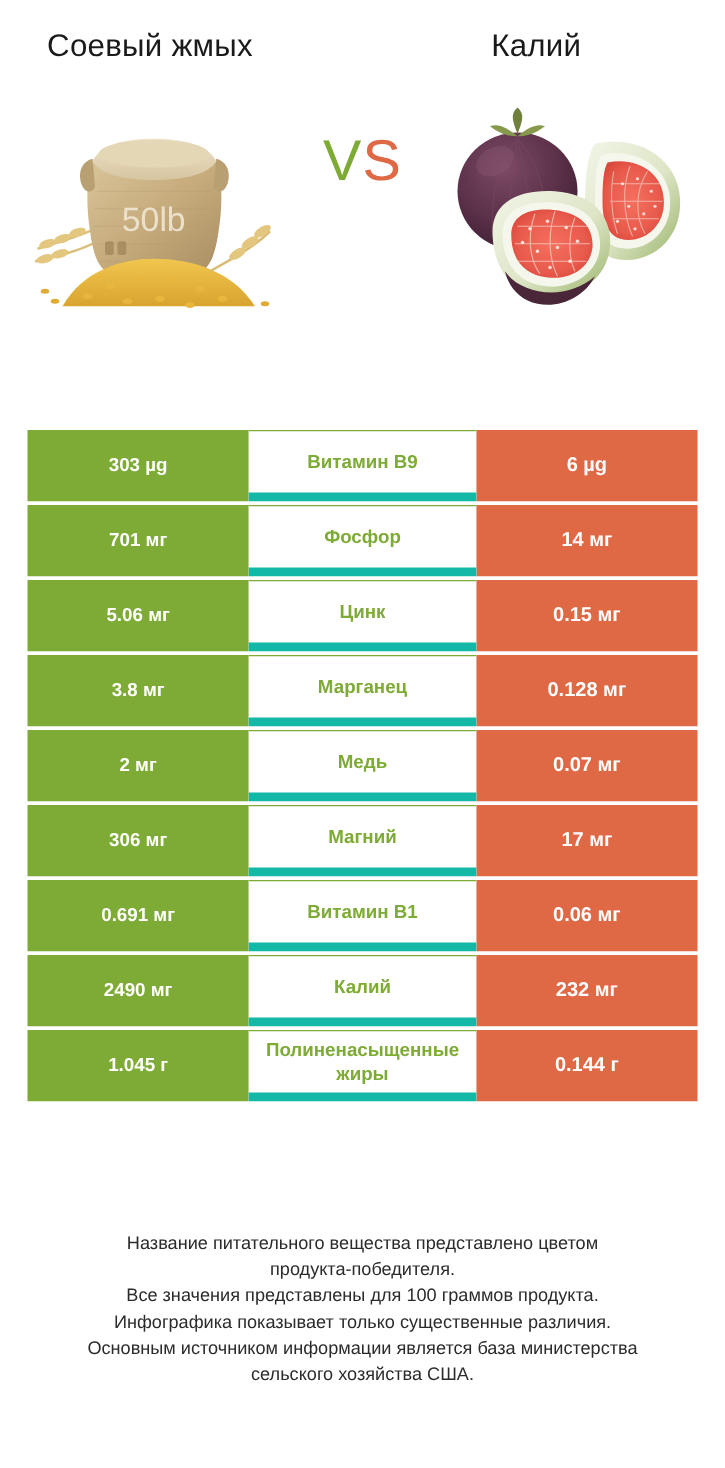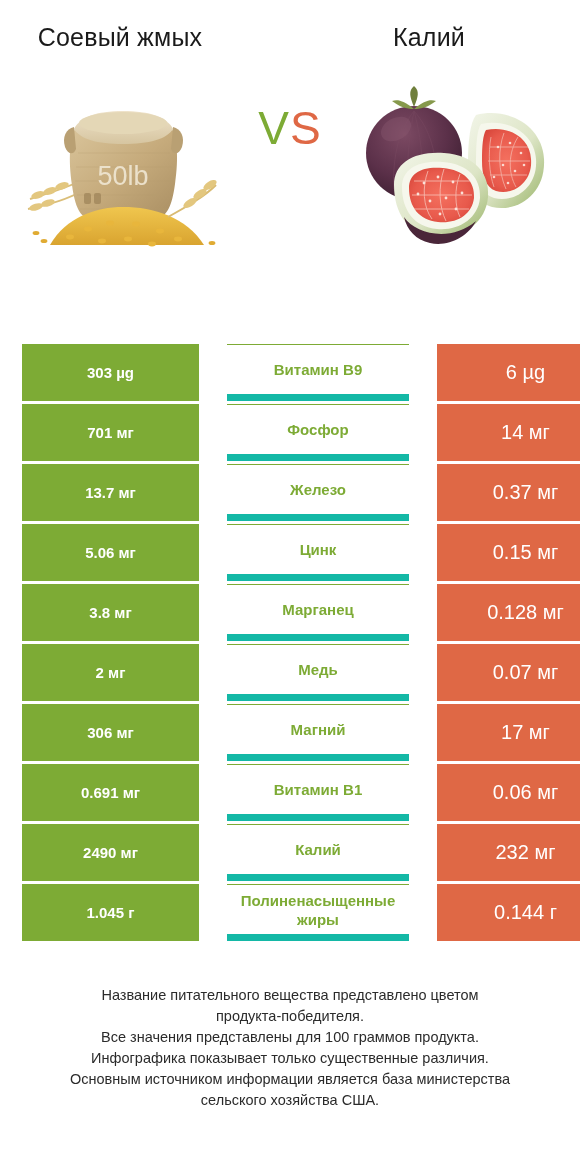--- a/index.html
+++ b/index.html
@@ -73,21 +73,20 @@
     position: absolute;
     left: 22px;
     top: 344px;
     width: 536px;
   }
   .row {
     display: flex;
     height: 57px;
     margin-bottom: 3px;
     position: relative;
-    gap: 28px;
   }
   .row:last-child { margin-bottom: 0; }
 
   .cell {
     display: flex;
     align-items: center;
     justify-content: center;
     text-align: center;
     box-sizing: border-box;
   }
@@ -114,22 +113,22 @@
     overflow: visible;
   }
   .cell-mid.wrap {
     white-space: normal;
     overflow: hidden;
   }
   .cell-right {
     flex: 0 0 177px;
     background: #DF6845;
     color: #ffffff;
-    font-size: 20px;
-    font-weight: 400;
+    font-size: 16px;
+    font-weight: 700;
   }
 
   
   .footer {
     position: absolute;
     left: 0;
     right: 0;
     top: 985px;
     text-align: center;
     font-size: 14.5px;
@@ -338,25 +337,20 @@
     <div class="cell cell-mid">Витамин B9</div>
     <div class="cell cell-right">6 µg</div>
   </div>
 
   <div class="row">
     <div class="cell cell-left">701 мг</div>
     <div class="cell cell-mid">Фосфор</div>
     <div class="cell cell-right">14 мг</div>
   </div>
 
-  <div class="row">
-    <div class="cell cell-left">13.7 мг</div>
-    <div class="cell cell-mid">Железо</div>
-    <div class="cell cell-right">0.37 мг</div>
-  </div>
 
   <div class="row">
     <div class="cell cell-left">5.06 мг</div>
     <div class="cell cell-mid">Цинк</div>
     <div class="cell cell-right">0.15 мг</div>
   </div>
 
   <div class="row">
     <div class="cell cell-left">3.8 мг</div>
     <div class="cell cell-mid">Марганец</div>

